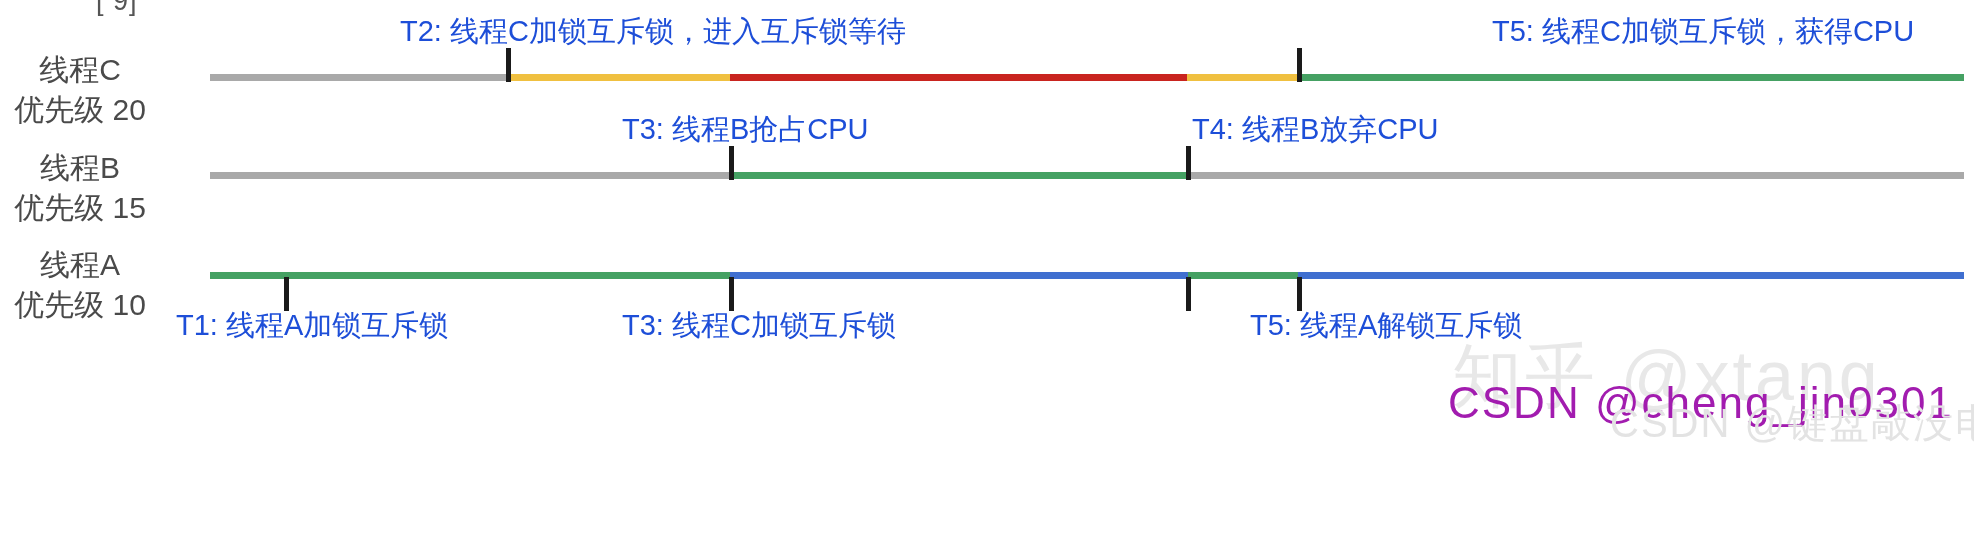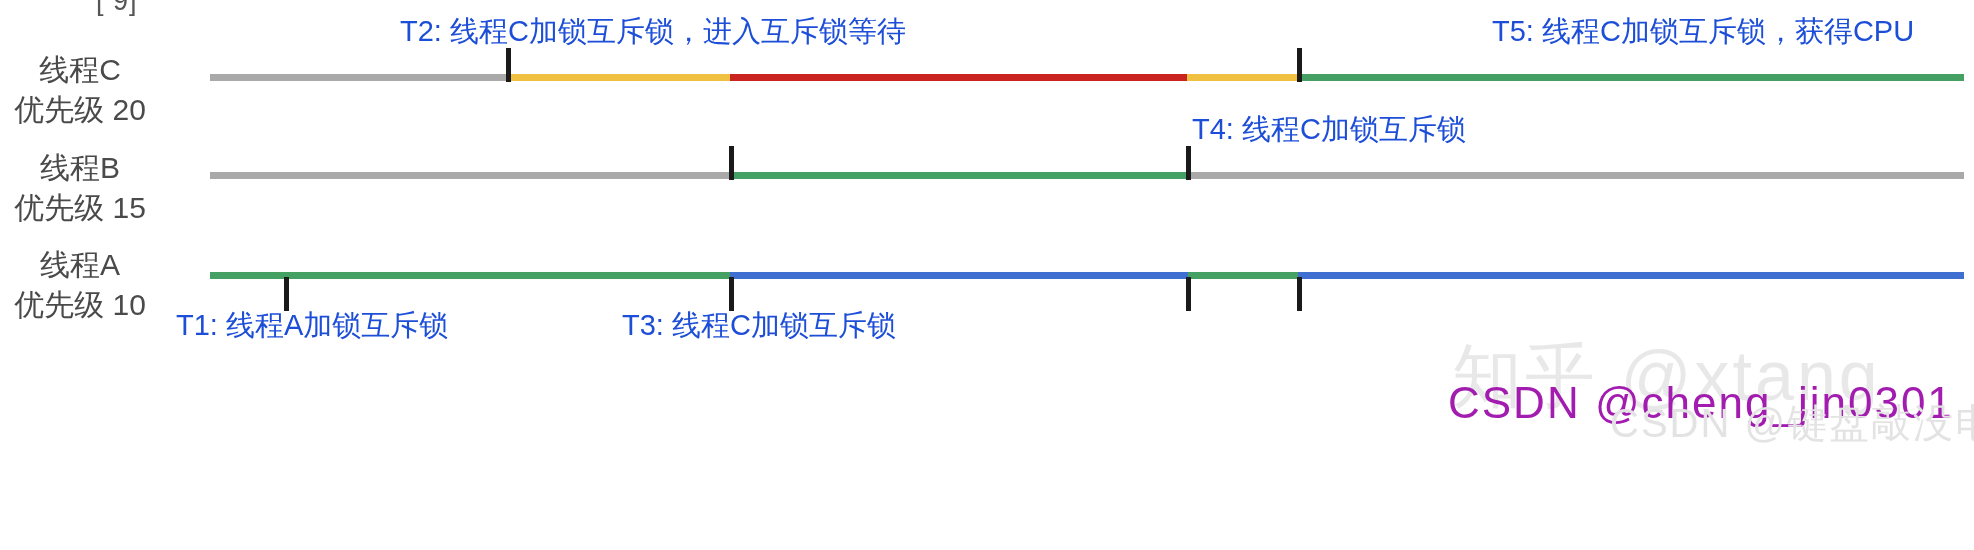--- a/index.html
+++ b/index.html
@@ -126,39 +126,41 @@
 
   <div class="track" style="left:0; top:172px; width:1974px;">
     <div class="seg" style="left:210px;  width:520px; background:#a9a9a9;"></div>
     <div class="seg" style="left:730px;  width:458px; background:#45a163;"></div>
     <div class="seg" style="left:1188px; width:776px; background:#a9a9a9;"></div>
   </div>
 
   <div class="tick" style="left:729px;  top:146px; height:34px;"></div>
   <div class="tick" style="left:1186px; top:146px; height:34px;"></div>
 
-  <div class="caption" style="left:1192px; top:112px;">T4: 线程C加锁互斥锁</div>
+  <div class="caption" style="left:622px;  top:112px;">T3: 线程B抢占CPU</div>
+  <div class="caption" style="left:1192px; top:112px;">T4: 线程B放弃CPU</div>
 
   <div class="row-label" style="left:-20px; top:245px;">
     <span class="l1">线程A</span>
     <span class="l2">优先级 10</span>
   </div>
 
   <div class="track" style="left:0; top:272px; width:1974px;">
     <div class="seg" style="left:210px;  width:520px; background:#45a163;"></div>
     <div class="seg" style="left:730px;  width:458px; background:#3f6fd0;"></div>
     <div class="seg" style="left:1188px; width:110px; background:#45a163;"></div>
     <div class="seg" style="left:1298px; width:666px; background:#3f6fd0;"></div>
   </div>
 
   <div class="tick" style="left:284px;  top:277px; height:34px;"></div>
   <div class="tick" style="left:729px;  top:277px; height:34px;"></div>
   <div class="tick" style="left:1186px; top:277px; height:34px;"></div>
   <div class="tick" style="left:1297px; top:277px; height:34px;"></div>
 
   <div class="caption" style="left:176px;  top:308px;">T1: 线程A加锁互斥锁</div>
   <div class="caption" style="left:622px;  top:308px;">T3: 线程C加锁互斥锁</div>
+  <div class="caption" style="left:1250px; top:308px;">T5: 线程A解锁互斥锁</div>
 
   <div class="wm wm-zhihu" style="left:1452px; top:330px;">知乎 @xtang</div>
   <div class="wm wm-csdn-faint" style="left:1448px; top:378px;">CSDN @cheng_jin0301</div>
   <div class="wm wm-csdn-main" style="left:1610px; top:396px;">CSDN @键盘敲没电</div>
 
 </div>
 
 </body></html>

